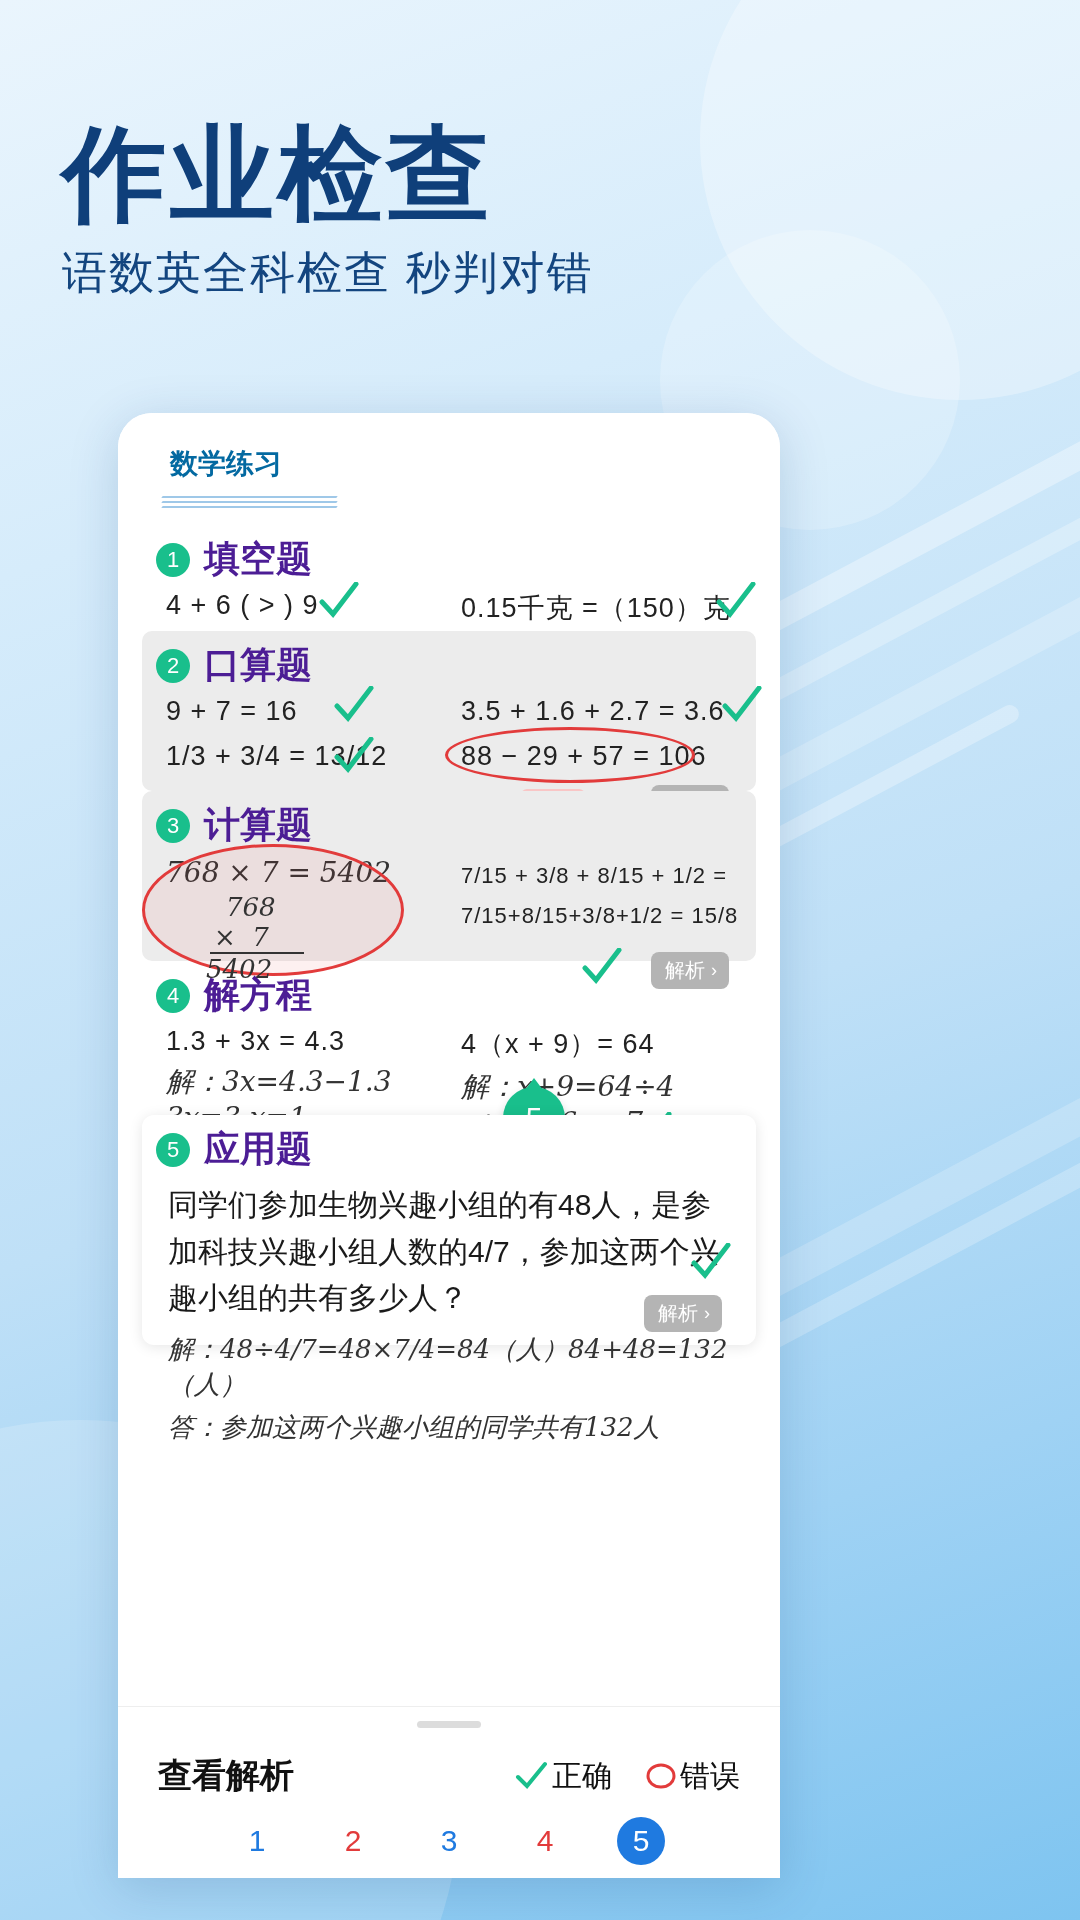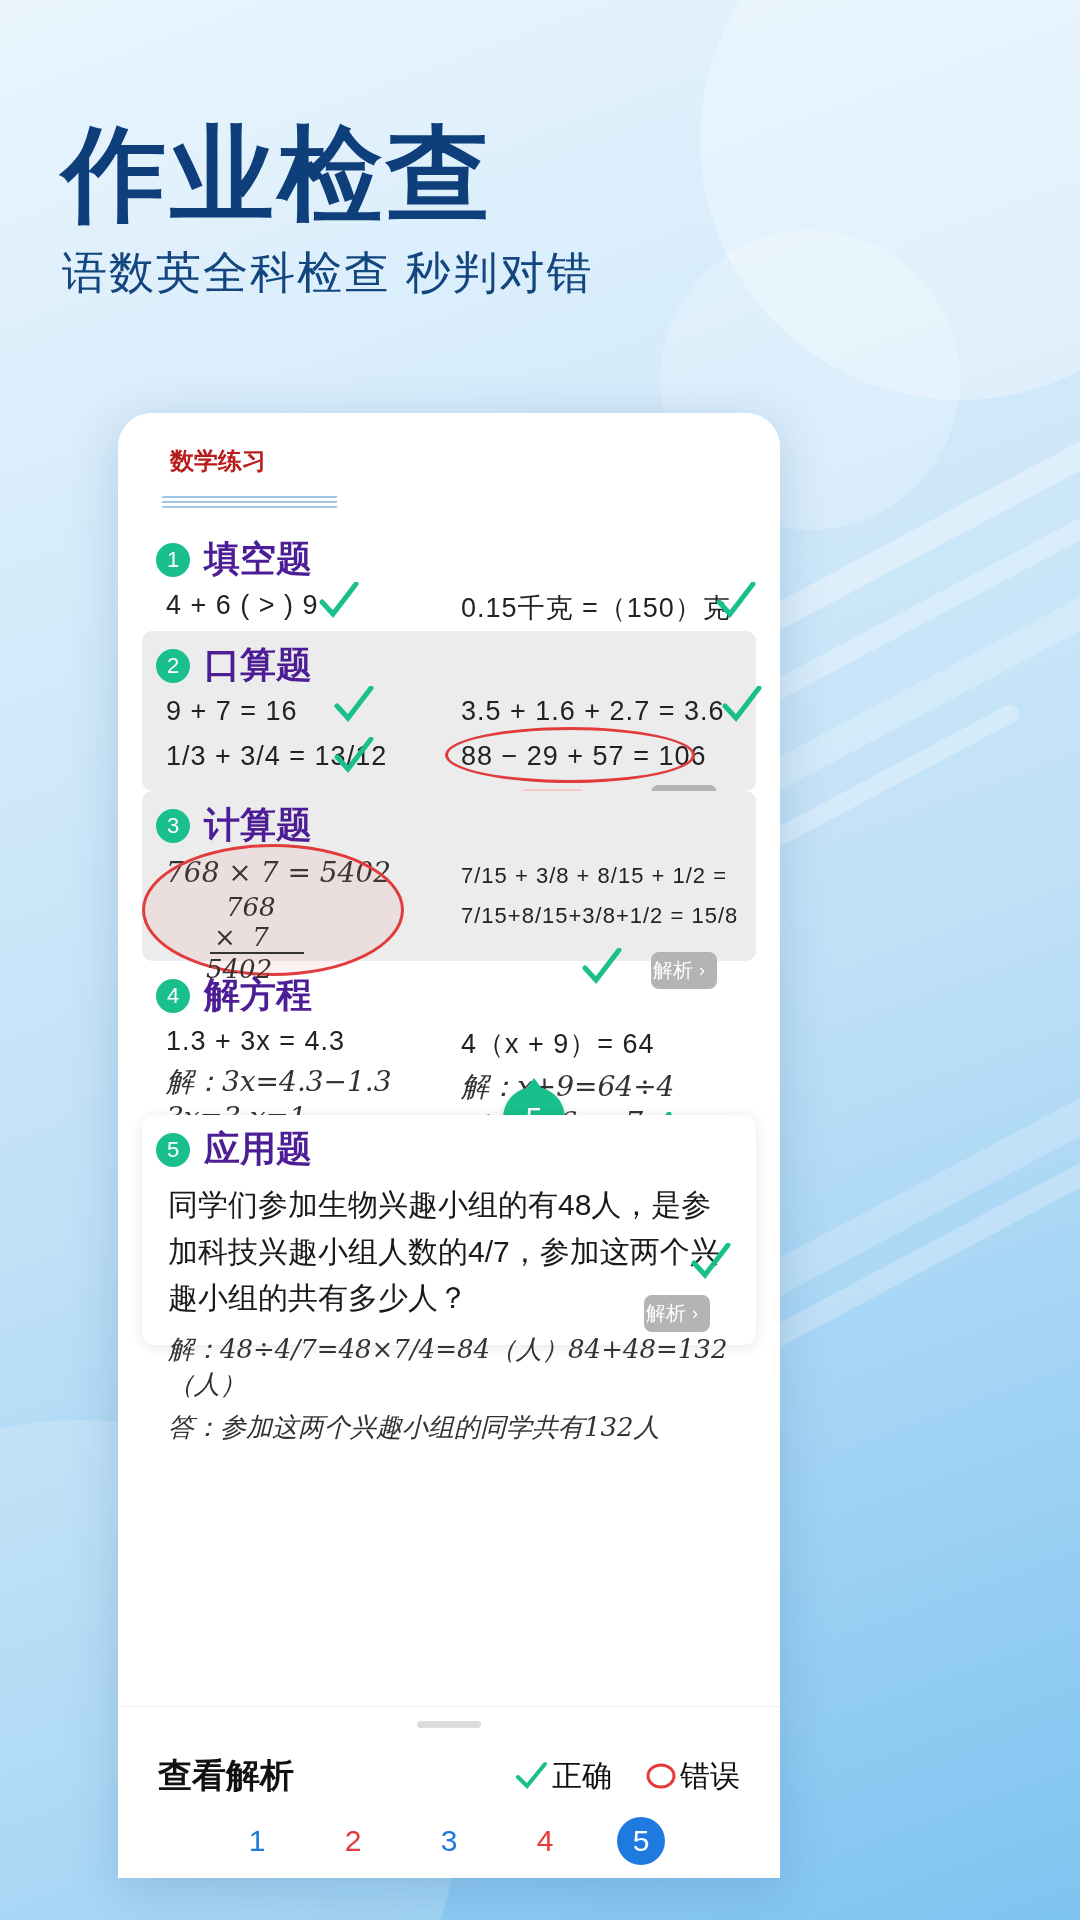--- a/index.html
+++ b/index.html
@@ -32,21 +32,21 @@
   }
 
   .card {
     position:absolute; left:118px; top:413px; width:662px; height:1465px;
     background:#fdfdfd; border-radius:34px 34px 0 0;
     box-shadow:0 10px 50px rgba(10,60,120,.18);
     overflow:hidden;
   }
   .paper { position:absolute; left:0; top:0; right:0; bottom:170px; background:#ffffff; }
 
-  .doc-title { position:absolute; left:52px; top:32px; font-size:24px; font-weight:bold; color:#b91c1c; }
+  .doc-title { position:absolute; left:52px; top:32px; font-size:28px; font-weight:bold; color:#0369a1; }
   .doc-underline { position:absolute; left:44px; top:80px; width:175px; height:14px; }
   .doc-underline i { display:block; height:2px; background:#9fc8e8; margin-top:3px; transform:skewX(-35deg); }
 
   .sect { position:absolute; left:24px; width:614px; }
   .sect.shaded { background:#ececec; border-radius:10px; }
   .sect-head { display:flex; align-items:center; gap:14px; padding:10px 0 0 14px; }
   .num {
     width:34px; height:34px; border-radius:50%; background:#19bf8c; color:#fff;
     font-size:22px; display:flex; align-items:center; justify-content:center; flex:0 0 auto;
   }
@@ -64,21 +64,21 @@
   }
   .blob { position:absolute; border:3px solid #e23b3b; border-radius:50%;
           background:rgba(226,59,59,.08); }
 
   .badge-err {
     position:absolute; background:#f9c6c6; color:#c0392b; font-size:20px;
     padding:4px 12px; border-radius:6px;
   }
   .btn-analysis {
     position:absolute; background:#b4b4b4; color:#fff; font-size:20px;
-    padding:5px 12px 5px 2px; border-radius:8px; display:flex; align-items:center; gap:6px;
+    padding:5px 12px 5px 14px; border-radius:8px; display:flex; align-items:center; gap:6px;
   }
   .btn-analysis .chev { font-size:18px; }
 
   .bubble {
     position:absolute; width:62px; height:62px; border-radius:50%; background:#19bf8c;
     color:#fff; font-size:30px; display:flex; align-items:center; justify-content:center;
     box-shadow:0 4px 10px rgba(0,0,0,.15);
   }
   .bubble:after {
     content:""; position:absolute; bottom:-9px; left:50%; margin-left:-9px;

